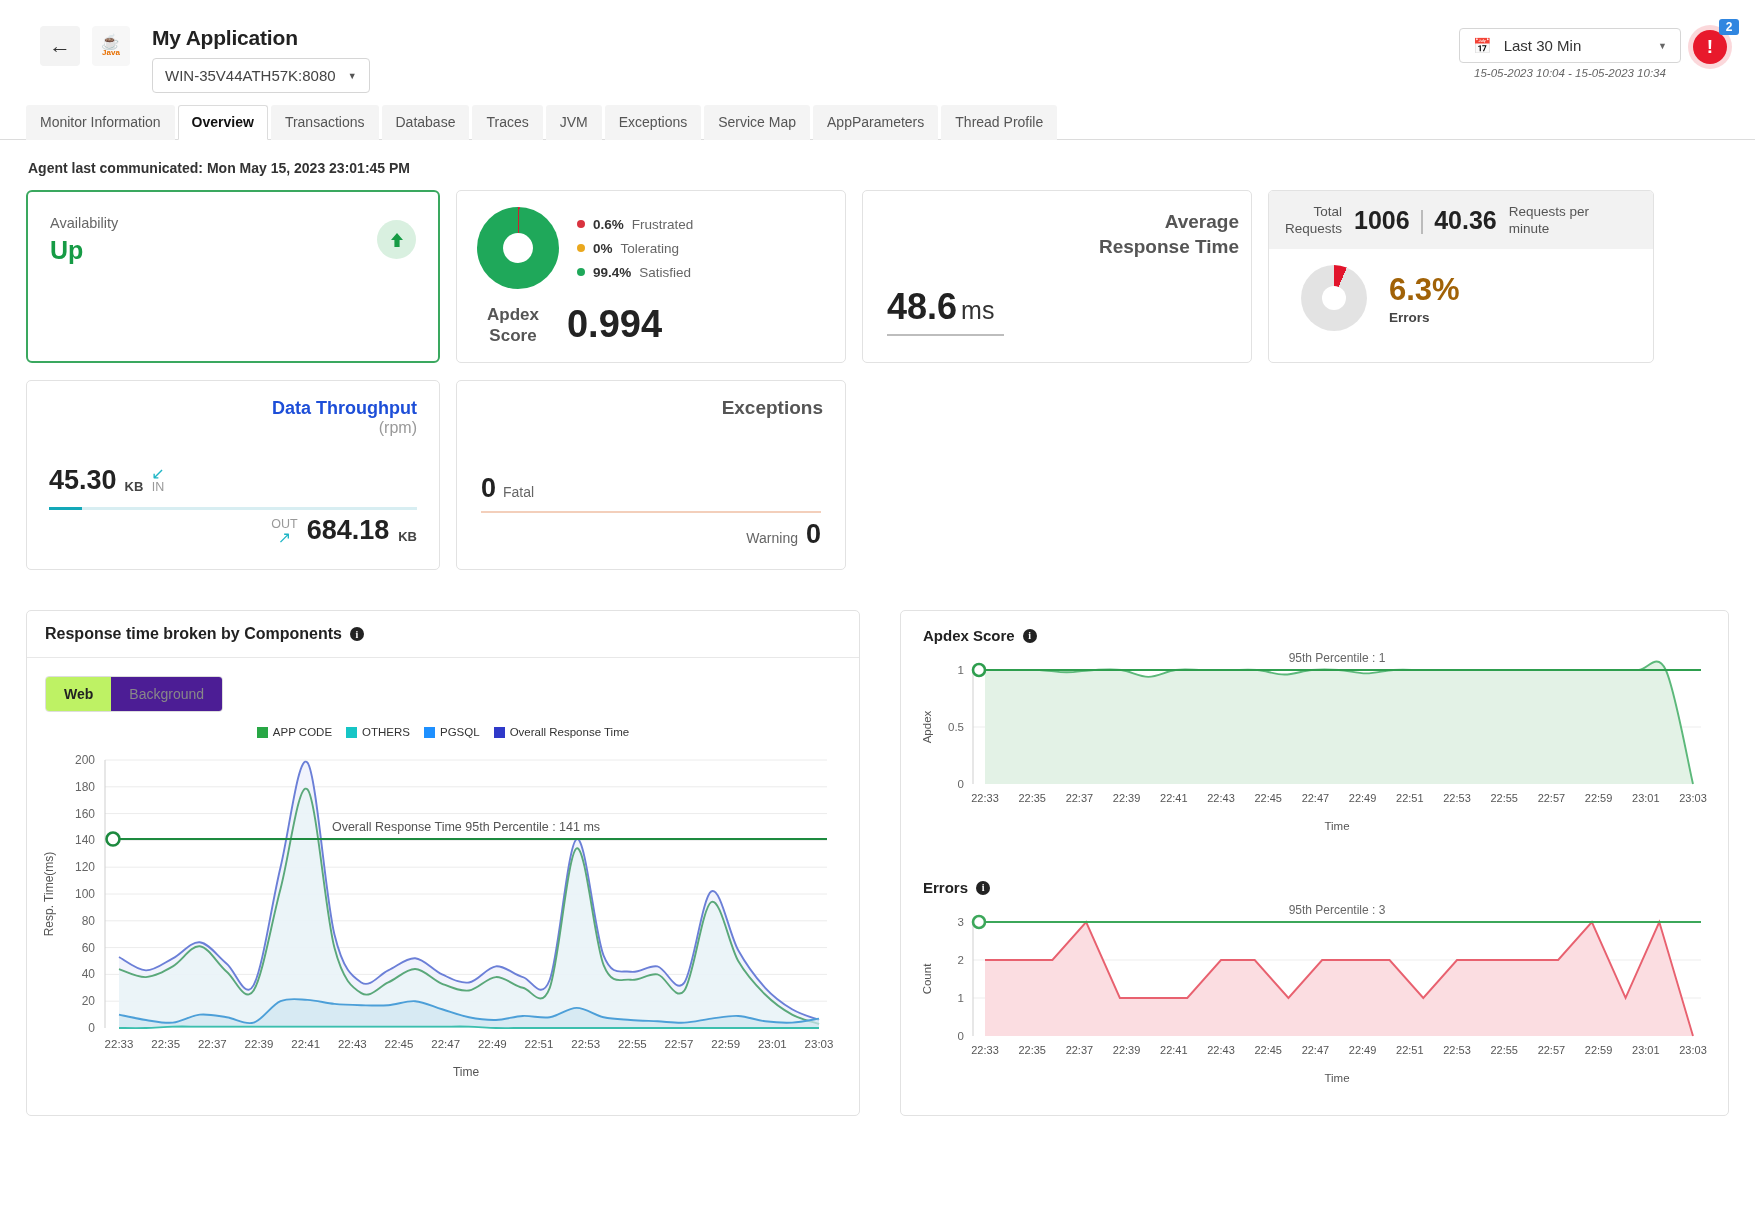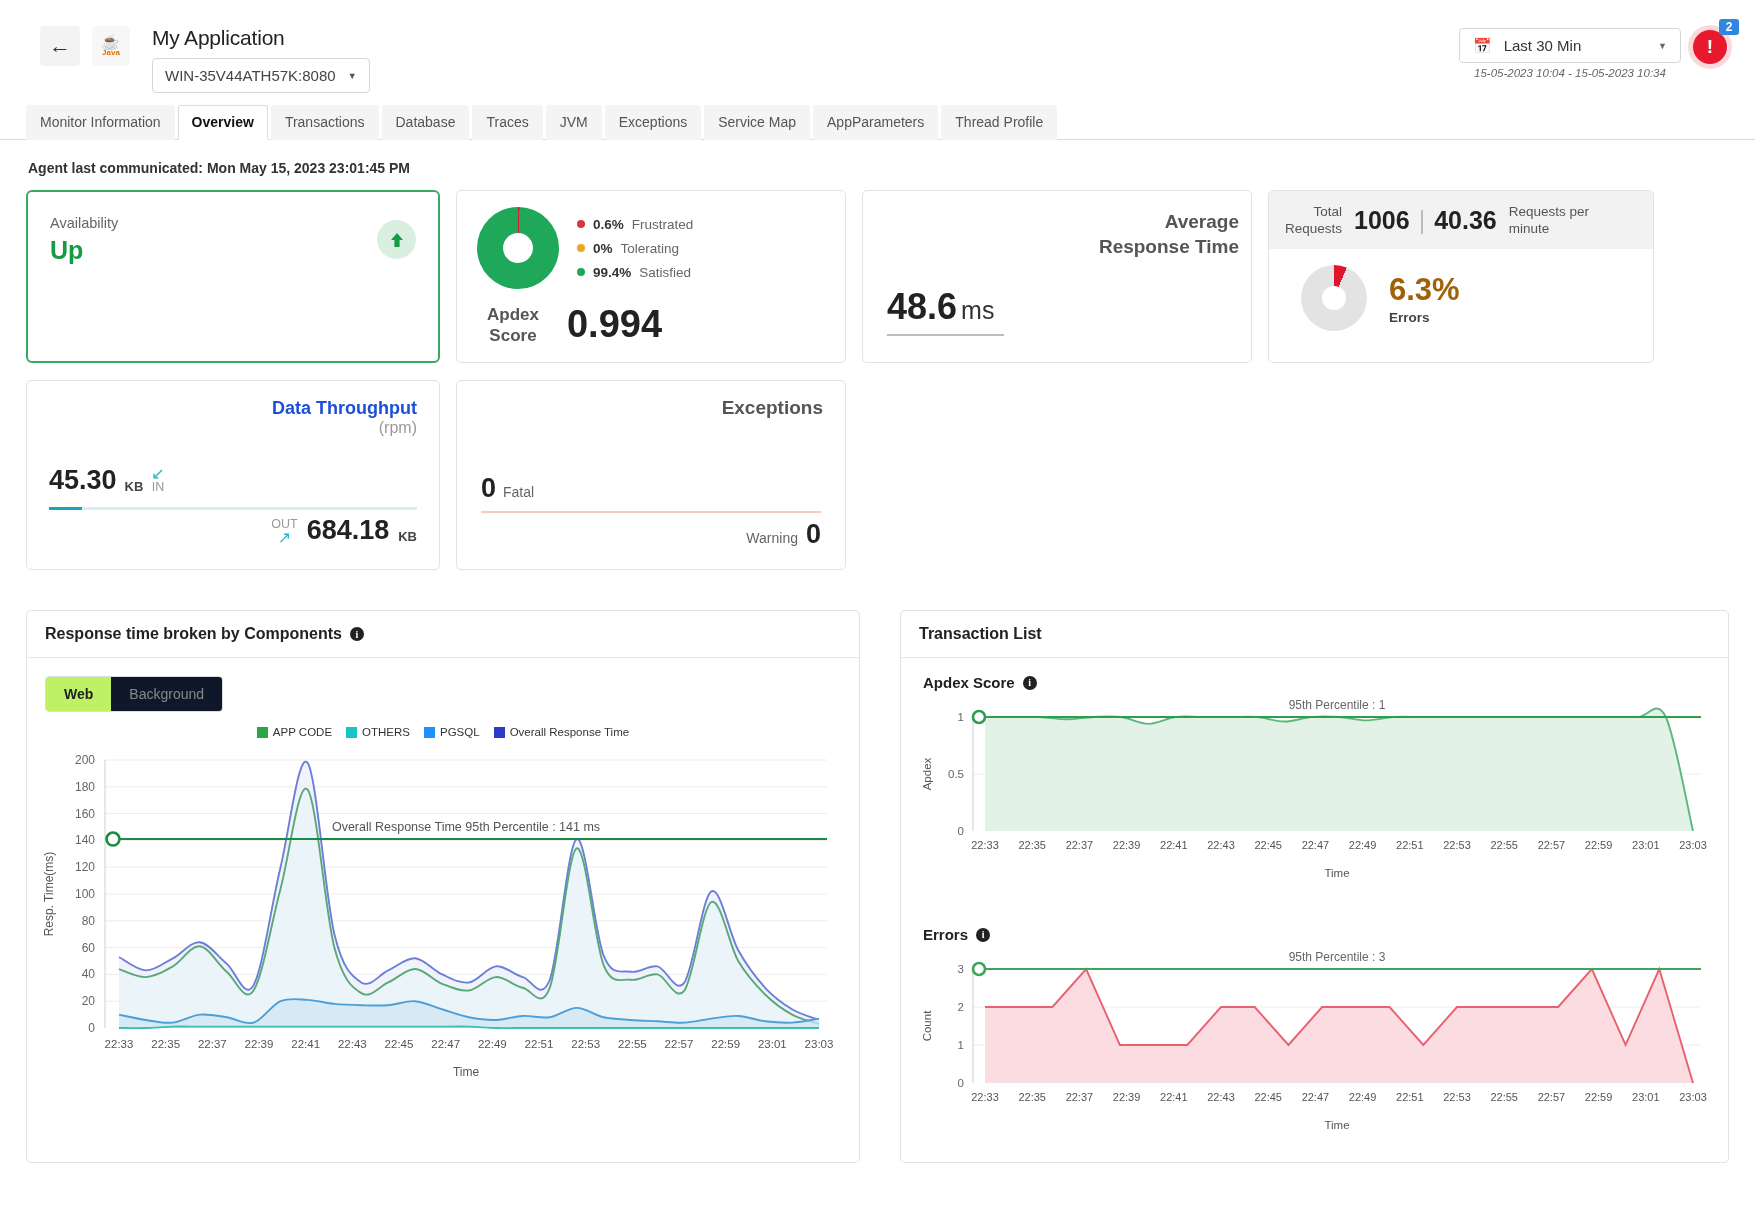--- a/index.html
+++ b/index.html
@@ -20,21 +20,21 @@
     display: flex; align-items: center; justify-content: center;
     font-size: 22px; color: #333; cursor: pointer; border: none;
   }
   .java-icon {
     width: 38px; height: 40px; margin-left: 12px; background: #f7f7f7; border-radius: 4px;
     display: flex; flex-direction: column; align-items: center; justify-content: center;
   }
   .java-icon .cup { font-size: 15px; line-height: 13px; color: #5f7d8c; }
   .java-icon .jlabel { font-size: 8px; color: #e76f00; font-weight: bold; line-height: 9px; }
   .hdr-titleblock { margin-left: 22px; }
-  .app-title { font-size: 21px; font-weight: normal; color: #222; letter-spacing: -0.2px; line-height: 24px; }
+  .app-title { font-size: 21px; font-weight: bold; color: #222; letter-spacing: -0.2px; line-height: 24px; }
   .host-select {
     margin-top: 8px; display: inline-flex; align-items: center; gap: 12px;
     border: 1px solid #d6d6d6; border-radius: 4px; background: #fff;
     padding: 8px 12px; font-size: 15px; color: #444; cursor: pointer; min-width: 198px;
   }
   .host-select .caret { font-size: 9px; color: #555; margin-left: auto; }
 
   .hdr-right { position: absolute; right: 28px; top: 28px; display: flex; align-items: flex-start; }
   .daterange { text-align: center; }
   .daterange-box {
@@ -155,21 +155,21 @@
   .panel-title { font-size: 16px; font-weight: bold; color: #222; }
   .info-i {
     width: 14px; height: 14px; border-radius: 50%; background: #222; color: #fff;
     font-size: 10px; font-weight: bold; display: inline-flex; align-items: center;
     justify-content: center; font-family: "Liberation Serif", serif; cursor: pointer;
   }
   .panel-left { width: 840px; }
   .panel-right { width: 835px; }
 
   .toggle-group { display: inline-flex; border: 1px solid #ddd; border-radius: 4px; overflow: hidden; margin: 18px 0 0 18px; }
-  .tg-btn { padding: 9px 18px; font-size: 14px; color: #888; background: #0f172a; cursor: pointer; }
+  .tg-btn { padding: 9px 18px; font-size: 14px; color: #888; background: #4c1d95; cursor: pointer; }
   .tg-btn.active { background: #bef264; color: #222; font-weight: bold; }
 
   .chart-legend { display: flex; justify-content: center; gap: 14px; font-size: 11.5px; color: #333; margin-top: 14px; }
   .chart-legend .li { display: flex; align-items: center; gap: 5px; }
   .sw { width: 11px; height: 11px; flex: none; }
   svg text { font-family: "Liberation Sans", sans-serif; }
 
   .sub-chart-head { display: flex; align-items: center; gap: 8px; padding: 16px 0 0 22px; }
   .sub-chart-title { font-size: 15px; font-weight: bold; color: #222; }
 </style>
@@ -430,23 +430,20 @@
             <text x="605.3333333333333" y="310" text-anchor="middle" font-size="11.5" fill="#555">22:55</text>
             <text x="652" y="310" text-anchor="middle" font-size="11.5" fill="#555">22:57</text>
             <text x="698.6666666666667" y="310" text-anchor="middle" font-size="11.5" fill="#555">22:59</text>
             <text x="745.3333333333334" y="310" text-anchor="middle" font-size="11.5" fill="#555">23:01</text>
             <text x="792" y="310" text-anchor="middle" font-size="11.5" fill="#555">23:03</text>
             <text x="439" y="338" text-anchor="middle" font-size="12" fill="#555">Time</text>
           </svg>
       </div>
 
       <div class="panel panel-right">
-        <div class="panel-head">
-          <span class="panel-title">Transaction List</span>
-        </div>
         <div class="sub-chart-head">
           <span class="sub-chart-title">Apdex Score</span>
           <span class="info-i">i</span>
         </div>
         <svg id="svg-apdex" width="815" height="215" viewBox="0 0 815 215">
             <text x="63" y="144" text-anchor="end" font-size="11.5" fill="#666">0</text>
             <line x1="72" y1="83" x2="800" y2="83" stroke="#ededed" stroke-width="1"></line>
             <text x="63" y="87" text-anchor="end" font-size="11.5" fill="#666">0.5</text>
             <line x1="72" y1="26" x2="800" y2="26" stroke="#ededed" stroke-width="1"></line>
             <text x="63" y="30" text-anchor="end" font-size="11.5" fill="#666">1</text>

